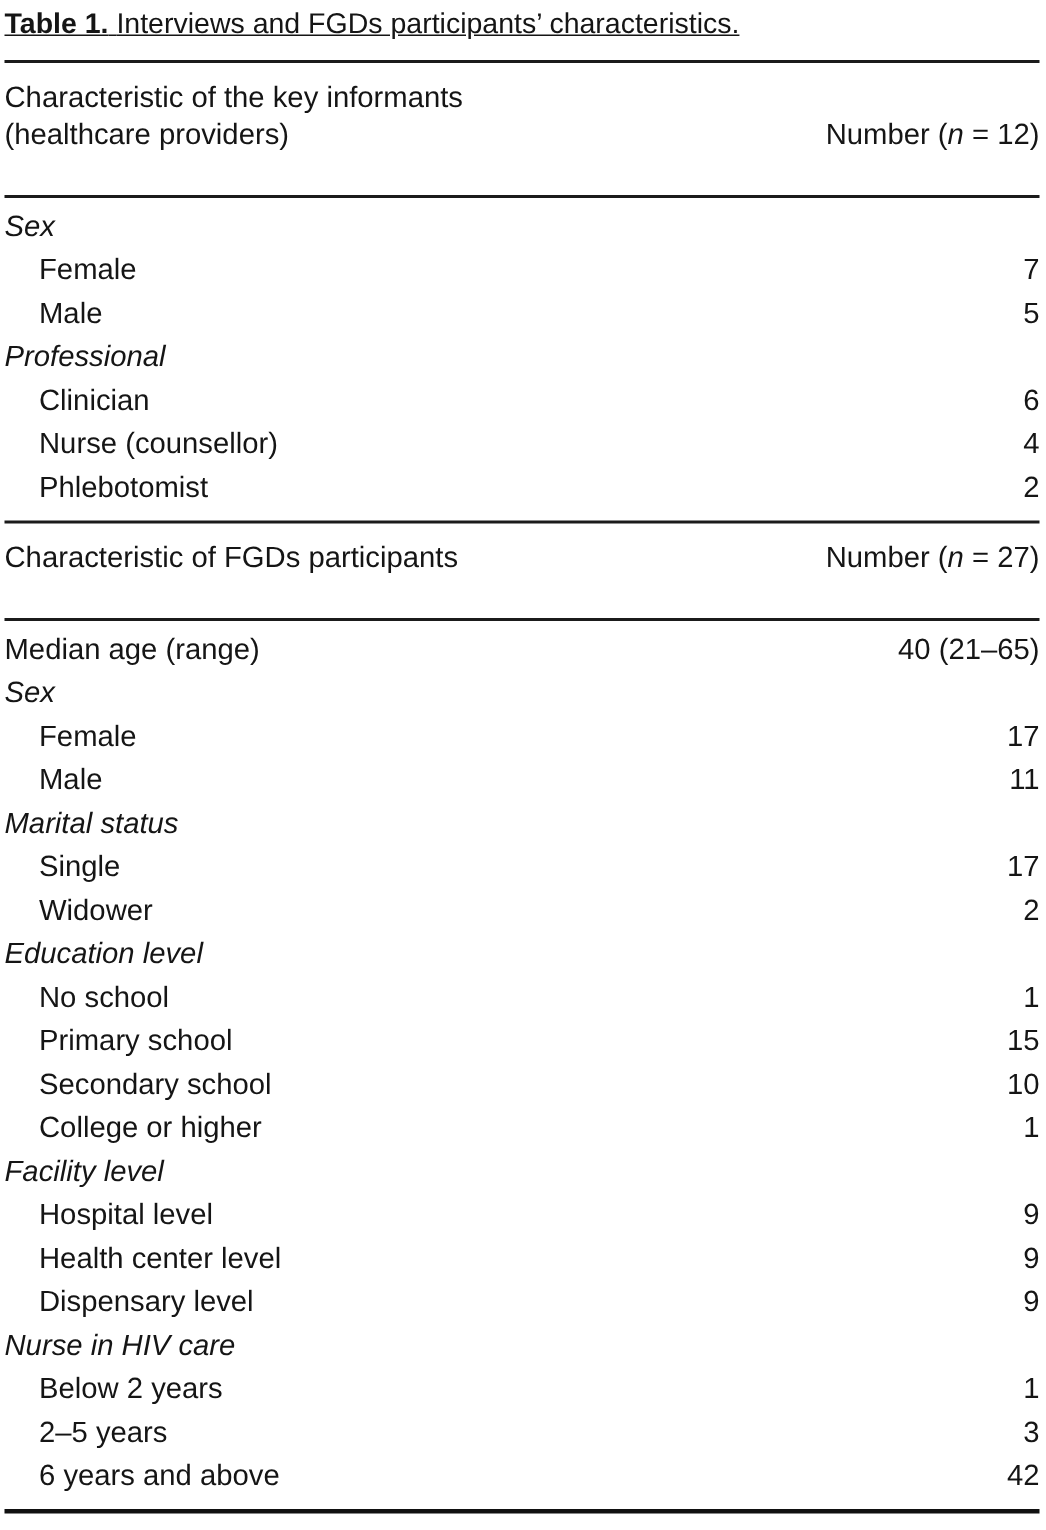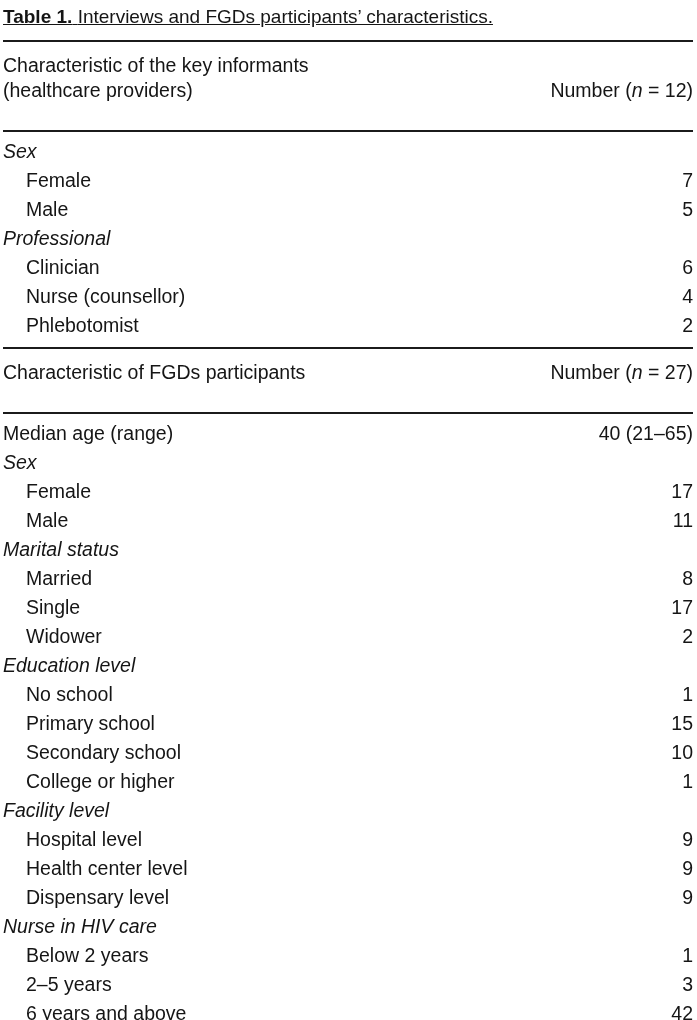--- a/index.html
+++ b/index.html
@@ -128,24 +128,20 @@
         </div>
         <div class="row">
           <div class="label item">Male</div>
           <div class="value">11</div>
         </div>
         <div class="row">
           <div class="label group">Marital status</div>
           <div class="value"></div>
         </div>
         <div class="row">
-          <div class="label item">Married</div>
-          <div class="value">8</div>
-        </div>
-        <div class="row">
           <div class="label item">Single</div>
           <div class="value">17</div>
         </div>
         <div class="row">
           <div class="label item">Widower</div>
           <div class="value">2</div>
         </div>
         <div class="row">
           <div class="label group">Education level</div>
           <div class="value"></div>

